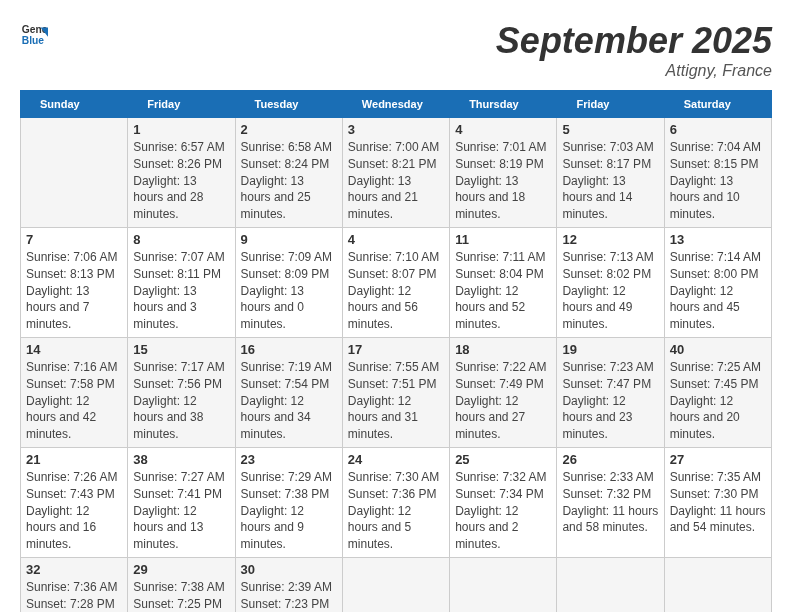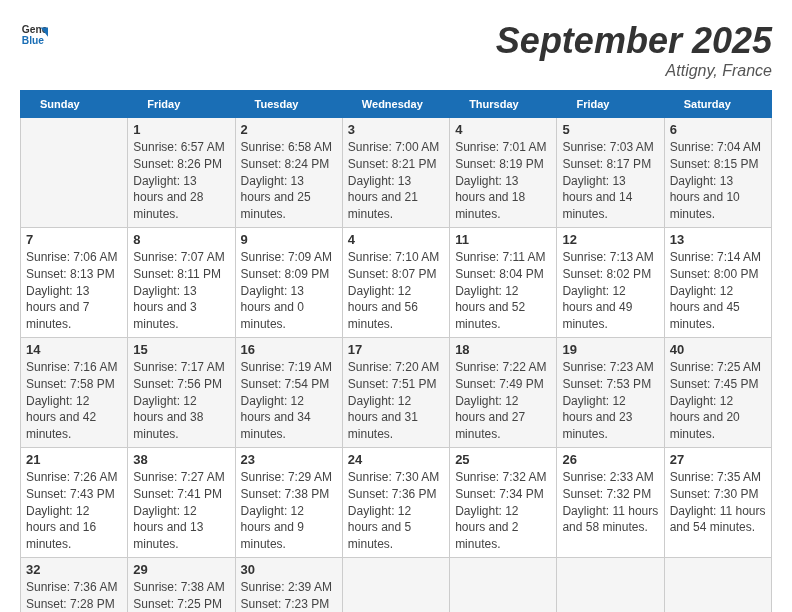--- a/index.html
+++ b/index.html
@@ -221,36 +221,36 @@
         </td>
         <td>
           <span class="day-number">16</span>
           <div class="cell-info">Sunrise: 7:19 AM
 Sunset: 7:54 PM
 Daylight: 12 hours
 and 34 minutes.</div>
         </td>
         <td>
           <span class="day-number">17</span>
-          <div class="cell-info">Sunrise: 7:20 AM
+          <div class="cell-info">Sunrise: 7:55 AM
 Sunset: 7:51 PM
 Daylight: 12 hours
 and 31 minutes.</div>
         </td>
         <td>
           <span class="day-number">18</span>
           <div class="cell-info">Sunrise: 7:22 AM
 Sunset: 7:49 PM
 Daylight: 12 hours
 and 27 minutes.</div>
         </td>
         <td>
           <span class="day-number">19</span>
           <div class="cell-info">Sunrise: 7:23 AM
-Sunset: 7:53 PM
+Sunset: 7:47 PM
 Daylight: 12 hours
 and 23 minutes.</div>
         </td>
         <td>
           <span class="day-number">40</span>
           <div class="cell-info">Sunrise: 7:25 AM
 Sunset: 7:45 PM
 Daylight: 12 hours
 and 20 minutes.</div>
         </td>

